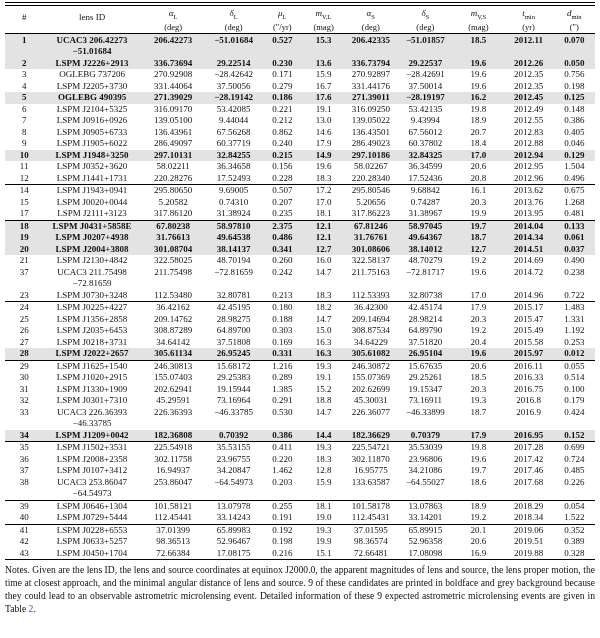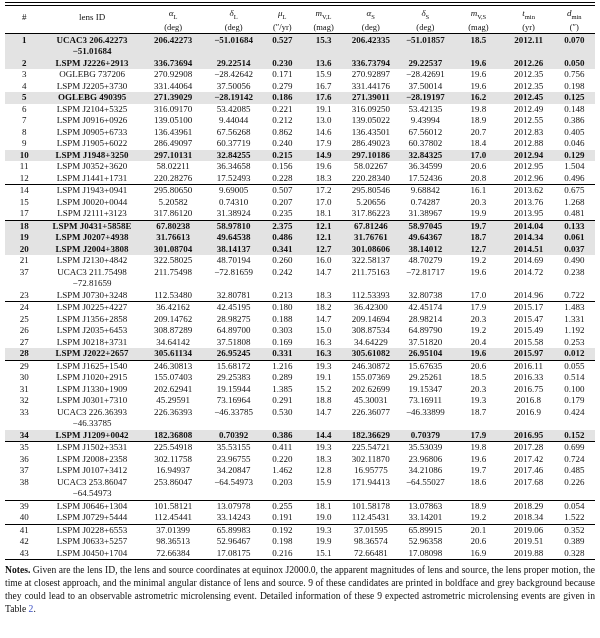--- a/index.html
+++ b/index.html
@@ -13,21 +13,21 @@
   thead th .sym i{font-style:italic;}
   thead th sub{font-size:6.5px;font-style:normal;vertical-align:sub;}
   thead th .unit{font-size:8.5px;line-height:10px;}
   th.th-mid{vertical-align:middle;padding-bottom:6px;}
   tbody td{font-size:9px;line-height:11.5px;text-align:center;vertical-align:top;
        padding:0;white-space:nowrap;overflow:hidden;}
   tbody tr.hl{font-weight:bold;background:var(--hl,#e3e3e3);}
   tbody tr.rule td{border-bottom:1px solid #000;}
   tbody tr:first-child td{padding-top:1px;}
   .notes{font-size:9.6px;line-height:12.8px;text-align:justify;margin:4px 0 0 0;}
-  .notes b{font-weight:bold;}
+  .notes b{font-weight:normal;}
   .notes .ref{color:var(--link,#3a4fc4);text-decoration:none;cursor:pointer;}
 </style>
 </head>
 <body>
 
 <div class="page">
   <table class="data-table">
     <colgroup>
       <col style="width:6.5%">
         <col style="width:16.5%">
@@ -615,21 +615,21 @@
         <tr class="rule">
           <td>38</td>
           <td>
             <div>UCAC3 253.86047</div>
             <div>−64.54973</div>
           </td>
           <td>253.86047</td>
           <td>−64.54973</td>
           <td>0.203</td>
           <td>15.9</td>
-          <td>171.94413</td>
+          <td>133.63587</td>
           <td>−64.55027</td>
           <td>18.6</td>
           <td>2017.68</td>
           <td>0.226</td>
         </tr>
         <tr>
           <td>39</td>
           <td>
             <div>LSPM J0646+1304</div>
           </td>

